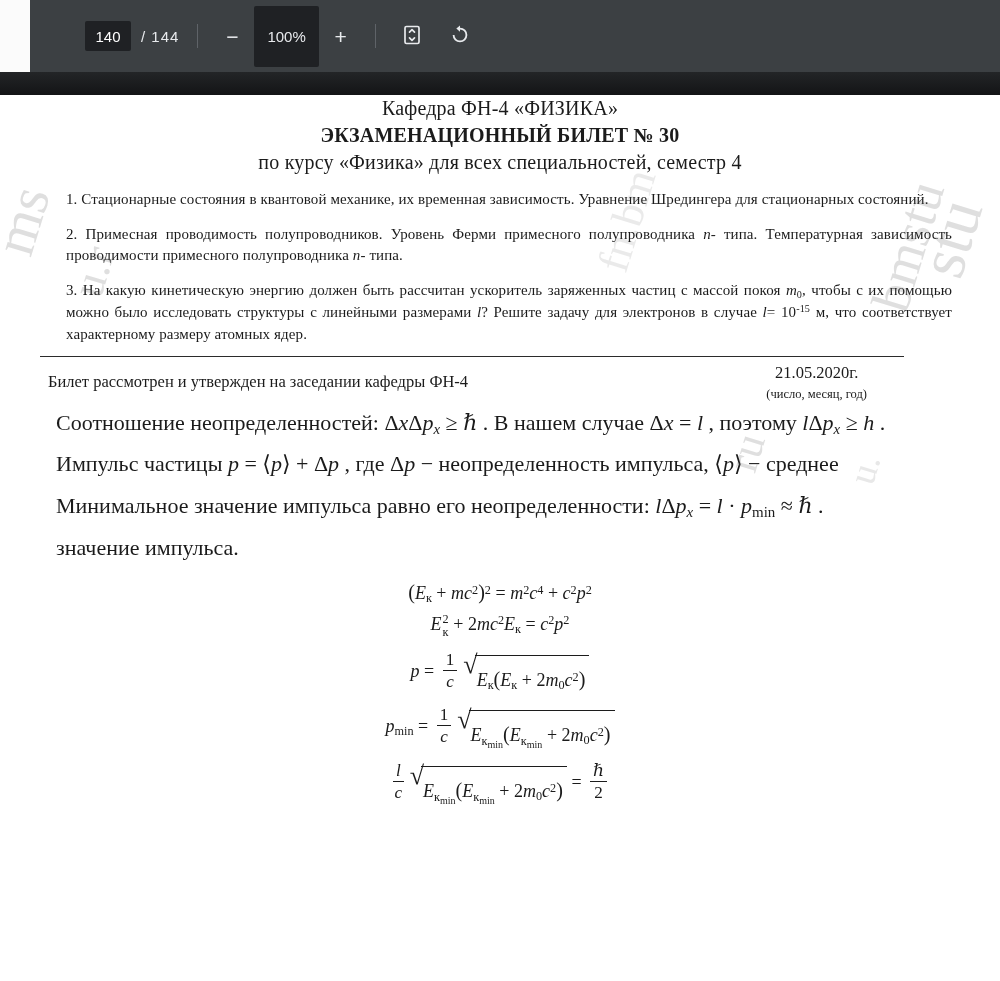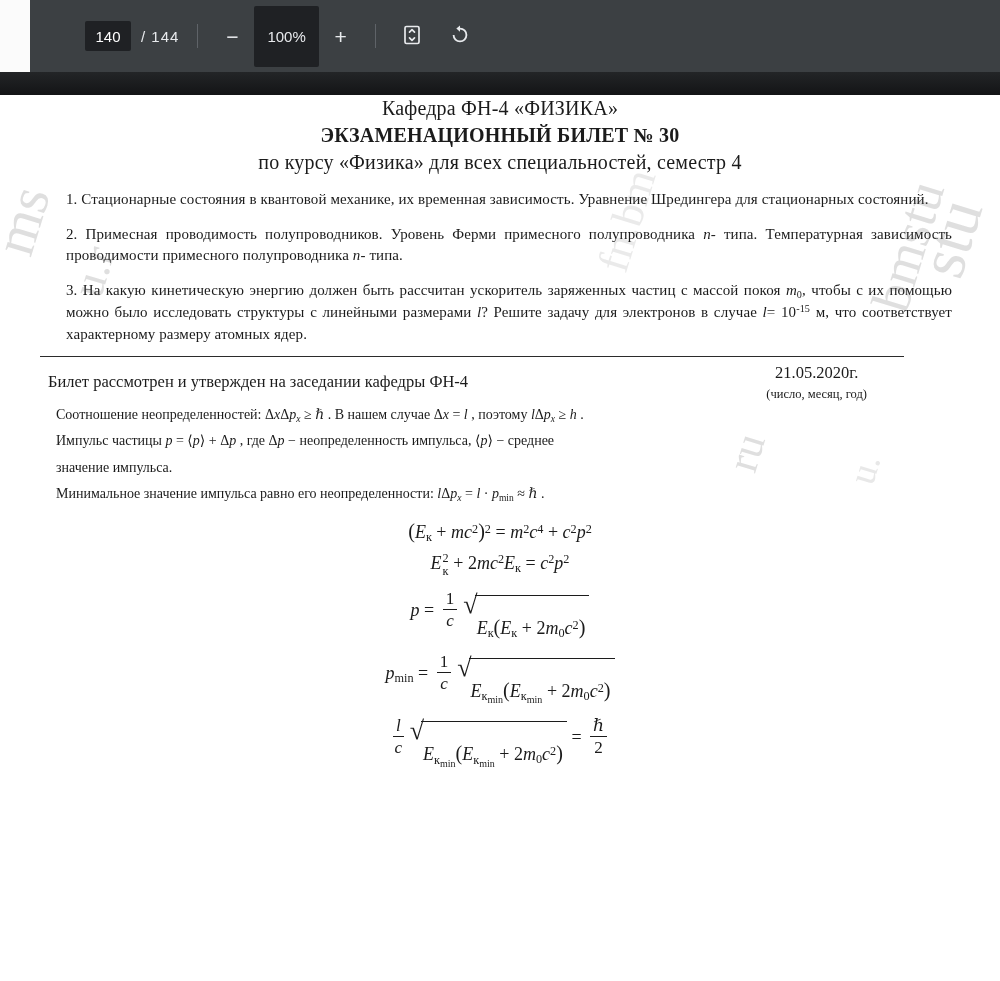--- a/index.html
+++ b/index.html
@@ -39,21 +39,21 @@
   .rule { border: none; border-top: 1.6px solid #2b2b2b; margin: 10px 48px 6px -8px; }
 
   .footer-row { display: flex; justify-content: space-between; font-size: 16.5px; align-items: center; }
   .footer-right { text-align: center; margin-right: 85px; }
   .date-caption { font-size: 12.5px; margin-top: 4px; }
 
   .solution-heading { font-family: "Liberation Sans", sans-serif; font-size: 16.5px; text-align: center;
     margin: 40px 0 26px; color: #101010; }
 
   .solution { padding-left: 8px; }
-  .solution p { font-size: 14px; line-height: 1.9; }
+  .solution p { font-size: 22px; line-height: 1.9; }
 
   .equations { margin-top: 12px; text-align: center; font-size: 18px; }
   .eq { margin: 7px 0; }
   .eq-tall { margin: 11px 0; }
 
   sub, sup { font-size: 0.68em; }
   sub { vertical-align: -0.28em; }
   sup { vertical-align: 0.45em; font-family: Liberation Serif, serif; }
   sub sub { font-size: 0.82em; vertical-align: -0.3em; }
 
@@ -62,21 +62,21 @@
     text-align: left; margin-left: 1px; }
   .ss span { display: block; }
 
   .frac { display: inline-block; vertical-align: -0.62em; text-align: center; line-height: 1.12;
     margin: 0 4px; font-size: 0.95em; }
   .frac .num { display: block; border-bottom: 1.2px solid #1c1c1c; padding: 0 3px 1px; }
   .frac .den { display: block; padding-top: 1px; }
 
   .sqrt { display: inline-flex; align-items: flex-start; margin-left: 2px; }
   .rsign { font-size: 1.45em; line-height: 1; transform: translateY(-3px); }
-  .rad { border-top: 1.3px solid #1c1c1c; padding: 20px 4px 0 2px; margin-left: -3px; }
+  .rad { border-top: 1.3px solid #1c1c1c; padding: 12px 4px 0 2px; margin-left: -3px; }
 </style>
 </head>
 <body>
 
 <div class="viewer">
 
   <div class="topbar">
     <div class="white-corner"></div>
     <div class="tb-content">
       <input class="page-box" value="140" style="">
@@ -132,22 +132,22 @@
       <div class="footer-right">
         <div>21.05.2020г.</div>
         <div class="date-caption">(число, месяц, год)</div>
       </div>
     </div>
 
 
     <div class="solution">
       <p>Соотношение неопределенностей: Δ<i>x</i>Δ<i>p<sub>x</sub></i> ≥ ℏ . В нашем случае Δ<i>x</i> = <i>l</i> , поэтому <i>l</i>Δ<i>p<sub>x</sub></i> ≥ <i>h</i> .</p>
       <p>Импульс частицы <i>p</i> = ⟨<i>p</i>⟩ + Δ<i>p</i> , где Δ<i>p</i> − неопределенность импульса, ⟨<i>p</i>⟩ − среднее</p>
+      <p>Минимальное значение импульса равно его неопределенности: <i>l</i>Δ<i>p<sub>x</sub></i> = <i>l</i> · <i>p</i><sub>min</sub> ≈ ℏ .</p>
       <p>значение импульса.</p>
-      <p>Минимальное значение импульса равно его неопределенности: <i>l</i>Δ<i>p<sub>x</sub></i> = <i>l</i> · <i>p</i><sub>min</sub> ≈ ℏ .</p>
     </div>
 
     <div class="equations">
       <div class="eq"><span class="bp">(</span><i>E</i><sub>к</sub> + <i>mc</i><sup>2</sup><span class="bp">)</span><sup>2</sup> = <i>m</i><sup>2</sup><i>c</i><sup>4</sup> + <i>c</i><sup>2</sup><i>p</i><sup>2</sup></div>
       <div class="eq"><i>E</i><span class="ss"><span>2</span><span>к</span></span> + 2<i>mc</i><sup>2</sup><i>E</i><sub>к</sub> = <i>c</i><sup>2</sup><i>p</i><sup>2</sup></div>
       <div class="eq eq-tall"><i>p</i> = <span class="frac"><span class="num">1</span><span class="den"><i>c</i></span></span><span class="sqrt">
             <span class="rsign">√</span>
             <span class="rad"><i>E</i><sub>к</sub><span class="bp">(</span><i>E</i><sub>к</sub> + 2<i>m</i><sub>0</sub><i>c</i><sup>2</sup><span class="bp">)</span></span>
           </span></div>
       <div class="eq eq-tall"><i>p</i><sub>min</sub> = <span class="frac"><span class="num">1</span><span class="den"><i>c</i></span></span><span class="sqrt">

